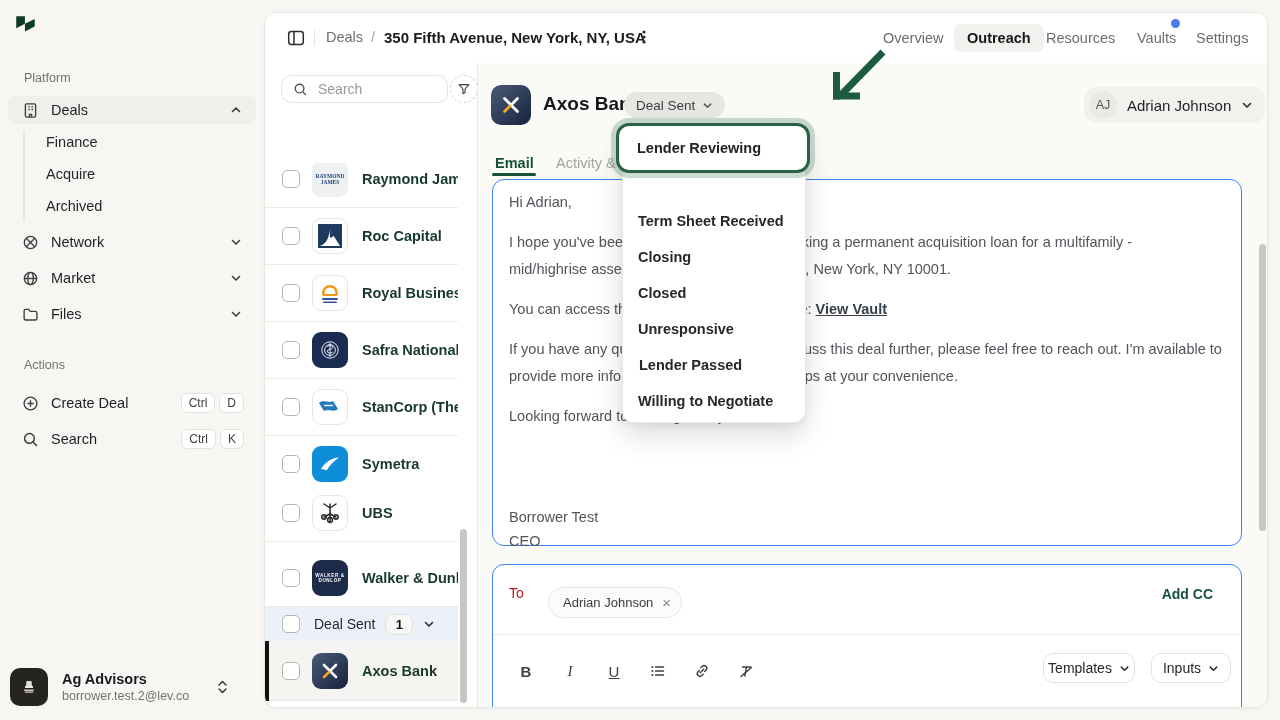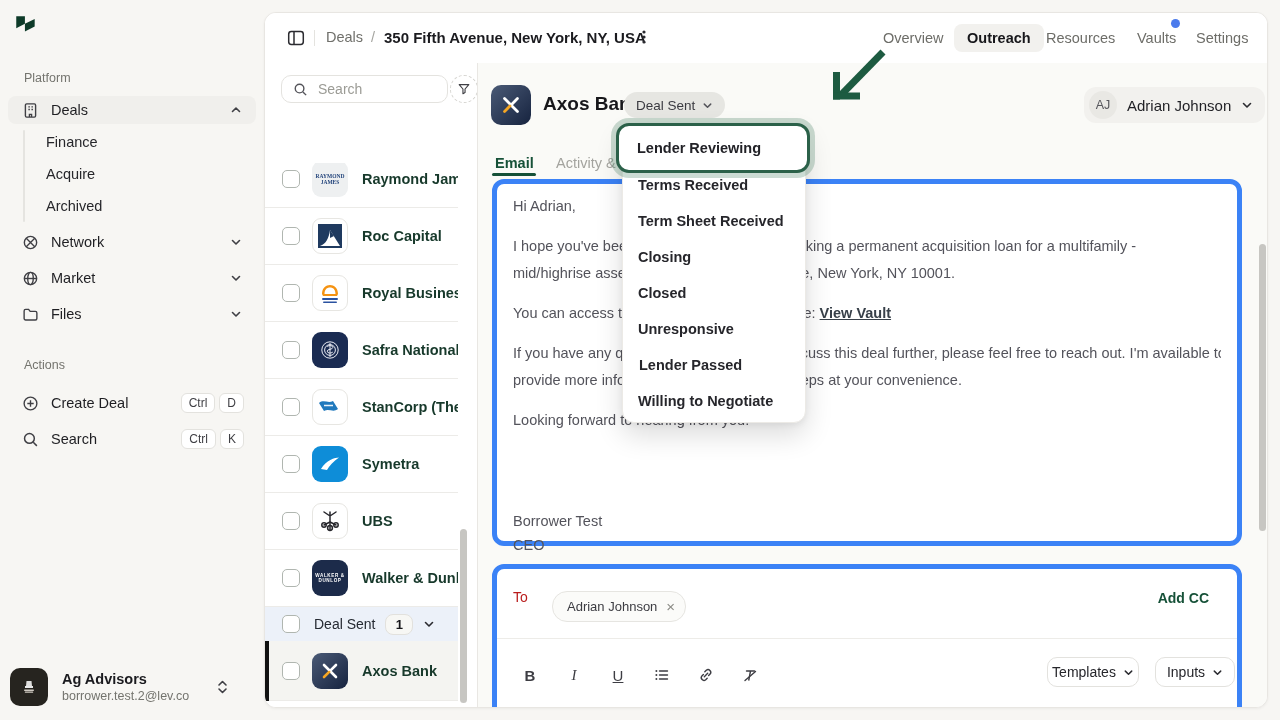--- a/index.html
+++ b/index.html
@@ -54,21 +54,21 @@
   .vscroll{position:absolute;width:7px;border-radius:4px;background:#c7c6c2;}
   
   .right-panel{position:absolute;left:212px;top:50px;width:792px;height:646px;background:#fafaf7;border-left:1px solid #e9e7e3;box-sizing:border-box;}
   .lender-title{font-size:19px;font-weight:700;color:#17171b;}
   .status-pill{position:absolute;display:flex;align-items:center;gap:7px;background:#e6e6e2;border-radius:14px;height:26px;padding:0 12px;font-size:13.5px;color:#3a3a40;}
   .user-pill{position:absolute;display:flex;align-items:center;background:#f2f1ee;border-radius:12px;height:36px;padding:0 12px 0 5px;gap:10px;}
   .aj-circle{width:28px;height:28px;border-radius:50%;background:#e9e8e4;display:flex;align-items:center;justify-content:center;font-size:12.5px;color:#55555b;}
   .email-tab{font-size:14.5px;font-weight:700;color:#165138;}
   .tab-underline{position:absolute;height:3px;background:#165138;border-radius:2px;}
   .notes-tab{font-size:14.5px;color:#a3a39e;}
-  .card{position:absolute;background:#fff;border:5px solid #3b82f6;border-radius:12px;box-sizing:border-box;}
+  .card{position:absolute;background:#fff;border:1px solid #3b82f6;border-radius:12px;box-sizing:border-box;}
   .email-body{padding:9px 16px;font-size:14.5px;line-height:27px;color:#53535b;}
   .email-body .p{margin:0 0 13px;}
   .line{white-space:nowrap;overflow:hidden;}
   .vlink{color:#384049;font-weight:700;text-decoration:underline;}
   
   .to-label{position:absolute;left:16px;top:20px;font-size:14px;color:#b91c1c;}
   .chip{position:absolute;left:55px;top:22px;height:29px;border:1px solid #e6e5e1;background:#fbfbf9;border-radius:15px;display:flex;align-items:center;padding:0 10px 0 14px;gap:9px;font-size:13px;color:#3c3c42;}
   .chip .x{color:#8b8b86;font-size:15px;line-height:1;}
   .addcc{position:absolute;right:28px;top:21px;font-size:14px;font-weight:700;color:#165138;}
   .compose-div{position:absolute;left:0;top:69px;width:100%;height:1px;background:#edece8;}
@@ -319,21 +319,21 @@
       <div class="lrow" style="top:273px;">
         <span class="cb"></span>
         <span class="l-logo" style="background:#0e8dd8;">
           <svg width="26" height="26" viewBox="0 0 26 26">
               <path d="M4 18C9 9 18 6.5 22 6.5 16.5 10.5 12 15 10 19z" fill="#fff"></path>
             </svg>
         </span>
         <span class="l-name">Symetra</span>
       </div>
 
-      <div class="lrow" style="top:330px;">
+      <div class="lrow" style="top:322px;">
         <span class="cb"></span>
         <span class="l-logo logo-bordered">
           <svg width="26" height="26" viewBox="0 0 26 26" fill="none" stroke="#26262b" stroke-width="1.5" stroke-linecap="round">
               <path d="M13 4v18M13 8l6-4M13 8l-6-4"></path>
               <circle cx="13" cy="20" r="2.4"></circle>
               <circle cx="7" cy="17" r="2.2"></circle>
               <circle cx="19" cy="17" r="2.2"></circle>
               <path d="M13 14l-6 3M13 14l6 3"></path>
             </svg>
         </span>
@@ -479,21 +479,20 @@
             <path d="M2.5 4.5 6 8l3.5-3.5"></path>
           </svg>
       </span>
     </div>
 
     <div class="vscroll" style="left:781px;top:181px;height:287px;"></div>
   </div>
 </div>
 
 <div class="dd-panel">
-  <div class="dd-item" style="top:42px;">Terms Received</div>
   <div class="dd-item" style="top:78px;">Term Sheet Received</div>
   <div class="dd-item" style="top:114px;">Closing</div>
   <div class="dd-item" style="top:150px;">Closed</div>
   <div class="dd-item" style="top:186px;">Unresponsive</div>
   <div class="dd-item" style="top:222px;padding-left:16px;">Lender Passed</div>
   <div class="dd-item" style="top:258px;">Willing to Negotiate</div>
 </div>
 <div class="dd-focus">Lender Reviewing</div>
 
 <svg class="abs" style="left:825px;top:45px;" width="70" height="62" viewBox="0 0 70 62">

